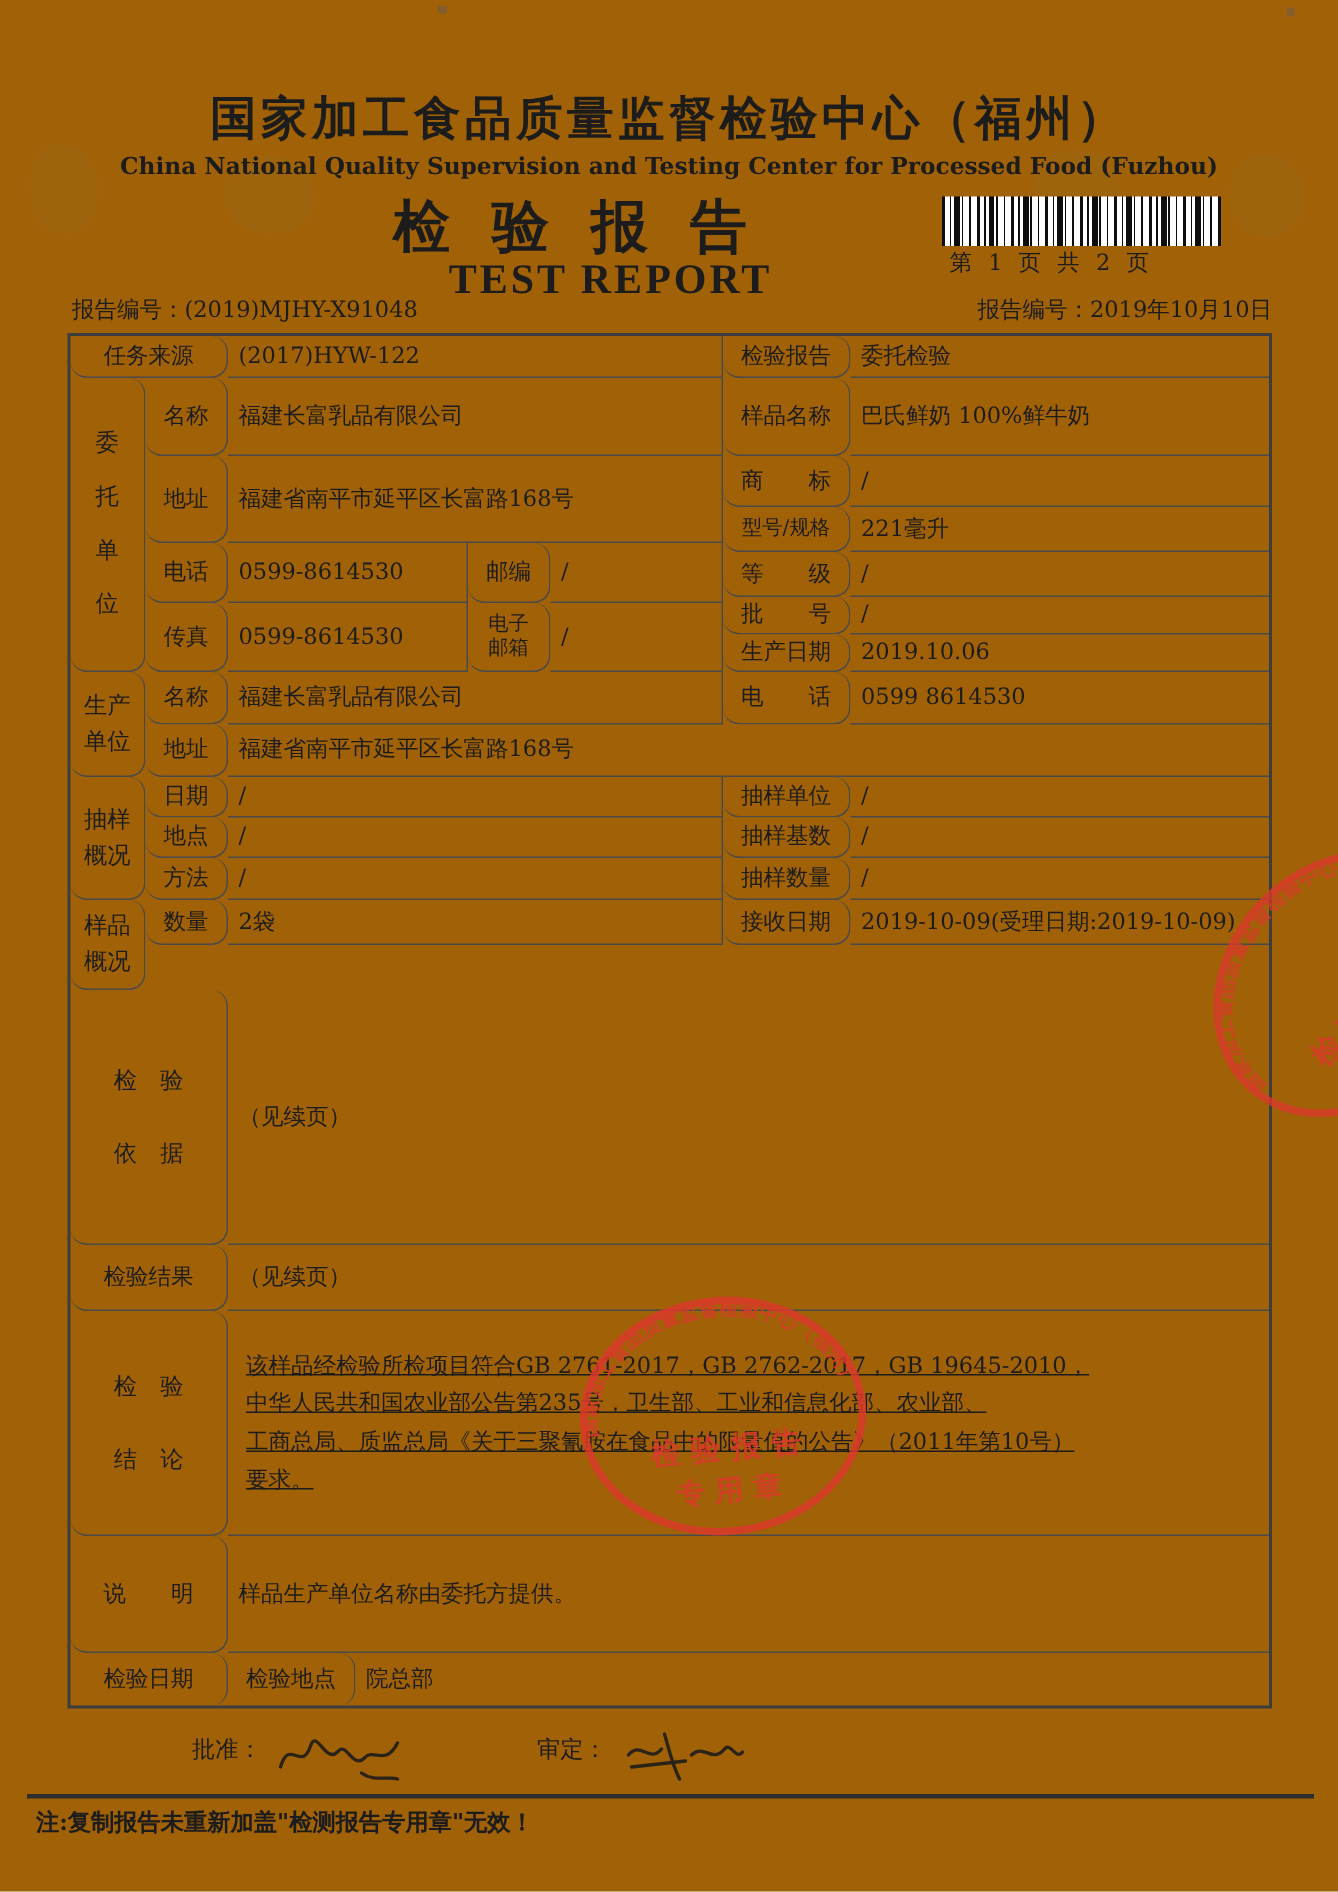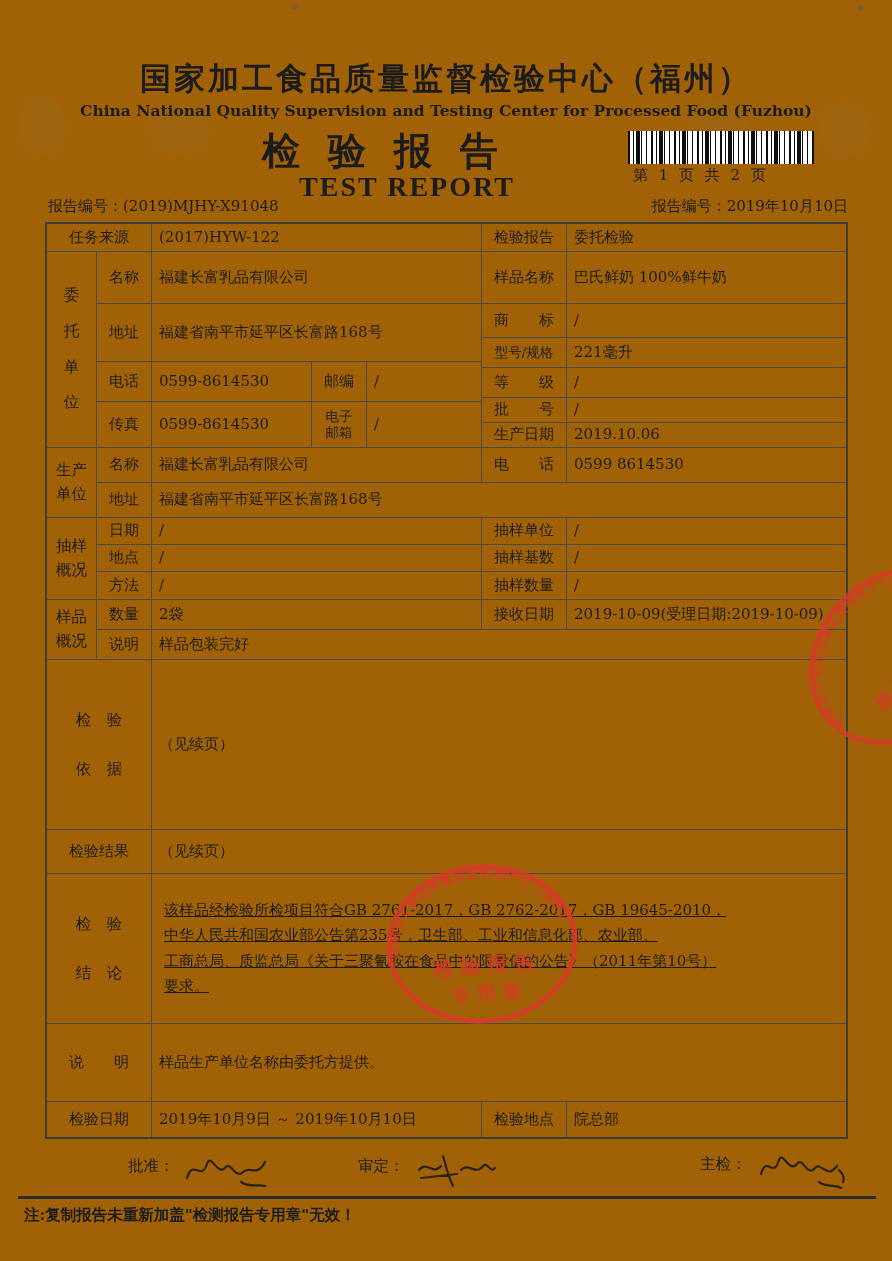--- a/index.html
+++ b/index.html
@@ -19,21 +19,21 @@
   .blob{border-radius:45% 55% 50% 50%;background:rgba(120,120,120,0.06);}
   .mark{background:rgba(90,90,90,0.45);}
   
   .tbl{top:222px;left:45px;width:803px;border:2px solid #3d3d3d;box-sizing:border-box;background:transparent;}
   .row{display:flex;}
   .col{display:flex;flex-direction:column;}
   .cell{box-sizing:border-box;border-right:1.6px solid #4a4a4a;border-bottom:1.6px solid #4a4a4a;
         display:flex;align-items:center;padding:2px 7px;font-size:15px;line-height:1.3;}
   .last{border-right:none;}
   .nb{border-bottom:none;}
-  .lab{justify-content:center;text-align:center;}
+  .lab{justify-content:center;text-align:center;border-radius:11px;}
   .w55{width:55px;flex:0 0 55px;}
   .w85{width:85px;flex:0 0 85px;}
   .w105{width:105px;flex:0 0 105px;}
   .w160{width:160px;flex:0 0 160px;}
   .w330{width:330px;flex:0 0 330px;}
   .w50{width:50px;flex:0 0 50px;}
   .fx{flex:1 1 auto;min-width:0;}
   .vtext{width:1.1em;word-break:break-all;line-height:2.3;text-align:center;font-size:15.5px;margin:auto;}
   .v2{width:2.18em;word-break:break-all;line-height:1.5;text-align:center;font-size:15.5px;margin:auto;}
   .pre{white-space:pre-line;}
@@ -186,24 +186,20 @@
       <div class="cell lab w50">
         <span class="v2">样品概况</span>
       </div>
       <div class="col fx">
         <div class="row" style="height:30px">
           <div class="cell lab w55">数量</div>
           <div class="cell w330">2袋</div>
           <div class="cell lab w85">接收日期</div>
           <div class="cell fx last">2019-10-09(受理日期:2019-10-09)</div>
         </div>
-        <div class="row" style="height:30px">
-          <div class="cell lab w55">说明</div>
-          <div class="cell fx last">样品包装完好</div>
-        </div>
       </div>
     </div>
 
     <div class="row" style="height:170px">
       <div class="cell lab w105 pre big-lab">检　验
 依　据</div>
       <div class="cell fx last">（见续页）</div>
     </div>
 
     <div class="row" style="height:44px">
@@ -220,43 +216,36 @@
 要求。</div>
     </div>
 
     <div class="row" style="height:78px">
       <div class="cell lab w105">说　　明</div>
       <div class="cell fx last">样品生产单位名称由委托方提供。</div>
     </div>
 
     <div class="row" style="height:35px">
       <div class="cell lab w105 nb">检验日期</div>
-      <div class="cell w330 nb">2019年10月9日 ～ 2019年10月10日</div>
       <div class="cell lab w85 nb">检验地点</div>
       <div class="cell fx last nb">院总部</div>
     </div>
   </div>
 
   <div class="abs sig-row">
     <div class="sig-group" style="left:128px;top:10px;">
       <span>批准：</span>
       <svg class="sig-svg" width="92" height="44" viewBox="0 0 92 44">
         <path d="M6,28 C12,8 20,32 26,14 C30,2 36,26 44,18 C50,10 54,30 62,22 C68,15 76,28 84,12 M60,32 C68,38 78,34 84,36" fill="none" stroke="#1a1a1a" stroke-width="2.2" stroke-linecap="round" opacity="0.88"></path>
       </svg>
     </div>
     <div class="sig-group" style="left:358px;top:10px;">
       <span>审定：</span>
       <svg class="sig-svg" width="88" height="44" viewBox="0 0 88 44">
         <path d="M8,20 C16,10 22,26 30,16 M10,28 L46,24 M32,6 C35,16 37,26 42,36 M50,20 C58,12 64,26 72,16 C76,11 80,24 84,18" fill="none" stroke="#1a1a1a" stroke-width="2.2" stroke-linecap="round" opacity="0.88"></path>
-      </svg>
-    </div>
-    <div class="sig-group" style="left:700px;top:8px;">
-      <span>主检：</span>
-      <svg class="sig-svg" width="96" height="48" viewBox="0 0 96 48">
-        <path d="M8,26 C14,6 20,32 26,12 C30,2 36,26 44,16 C50,8 54,30 62,20 C68,13 74,32 84,18 M66,34 C74,40 82,36 88,40 M86,22 C90,26 92,30 90,34" fill="none" stroke="#1a1a1a" stroke-width="2.2" stroke-linecap="round" opacity="0.88"></path>
       </svg>
     </div>
   </div>
 
   <div class="abs divider"></div>
 
   <div class="abs notes">
     <div>注:复制报告未重新加盖"检测报告专用章"无效！</div>
   </div>
 

